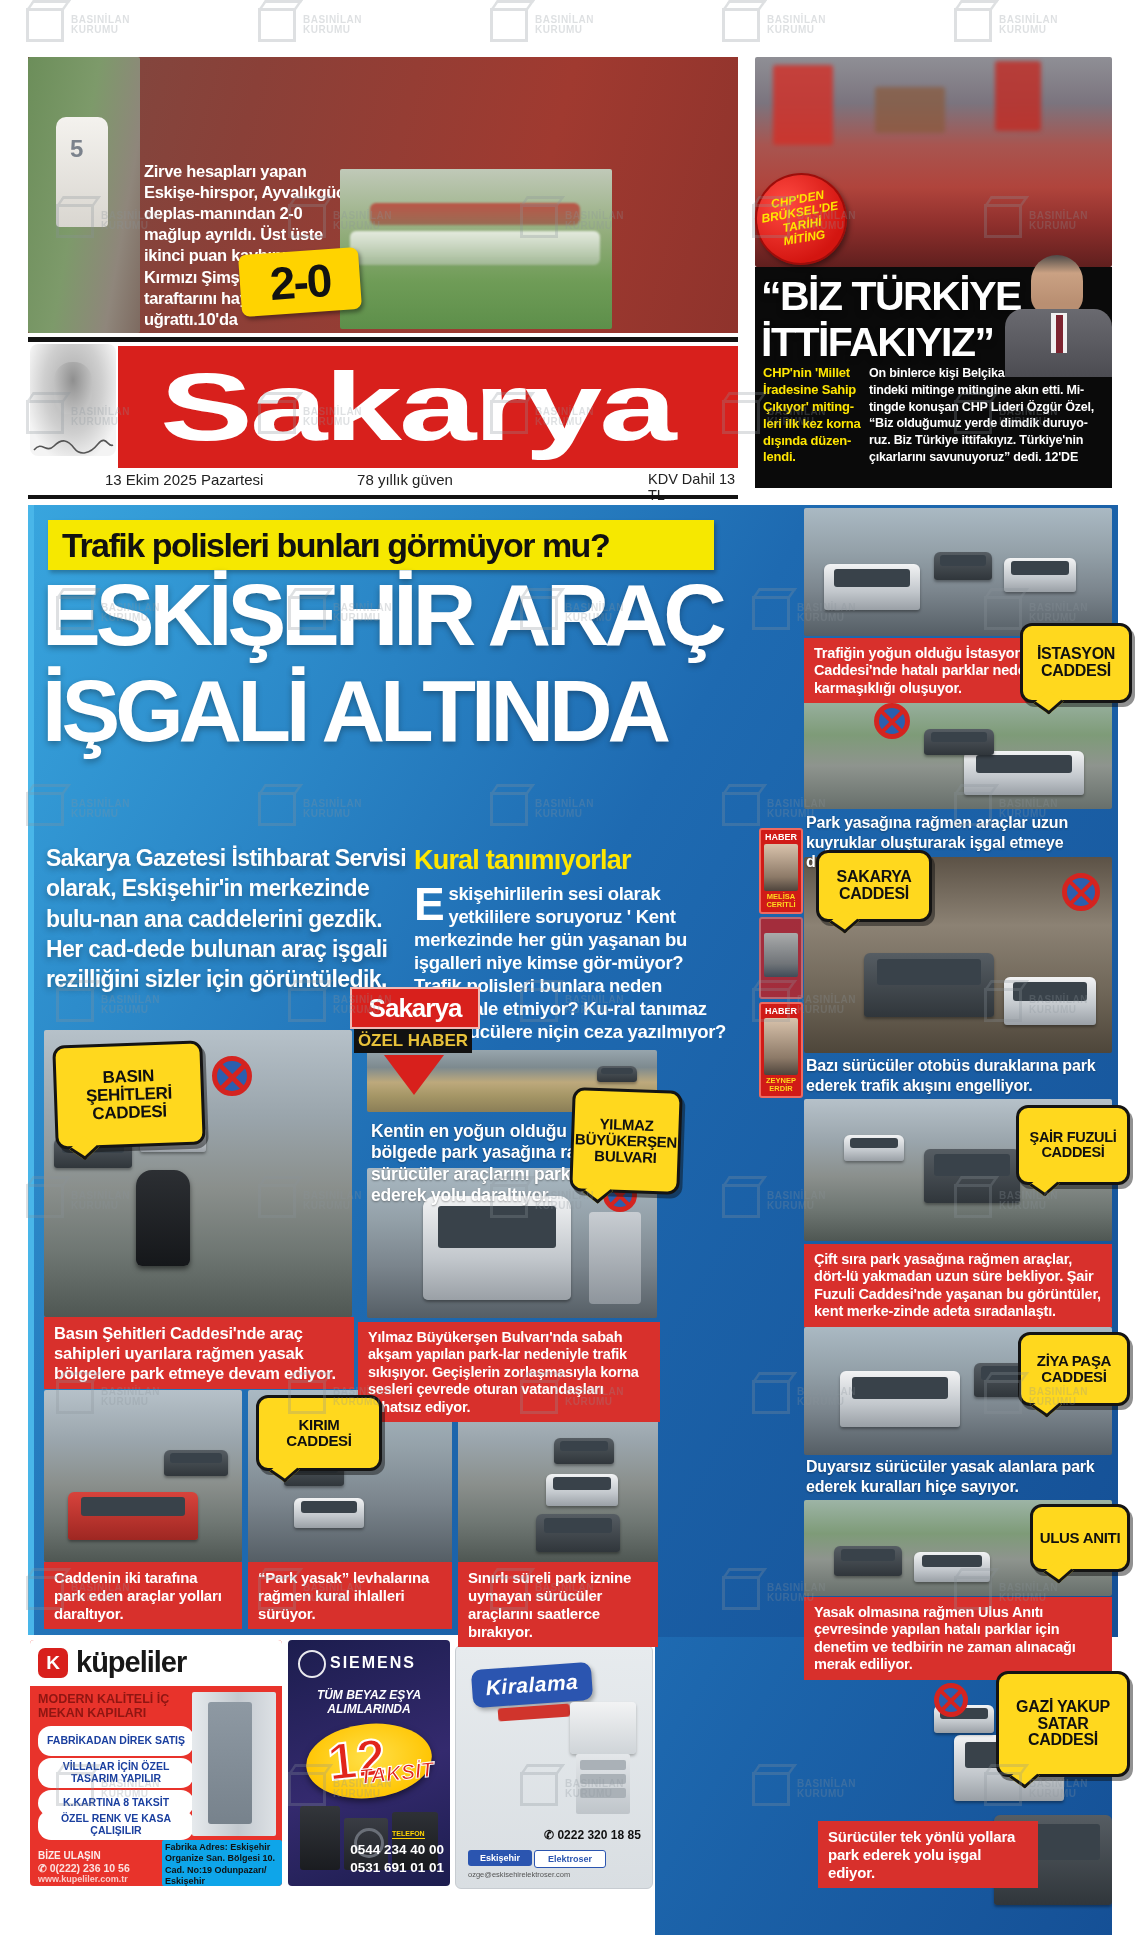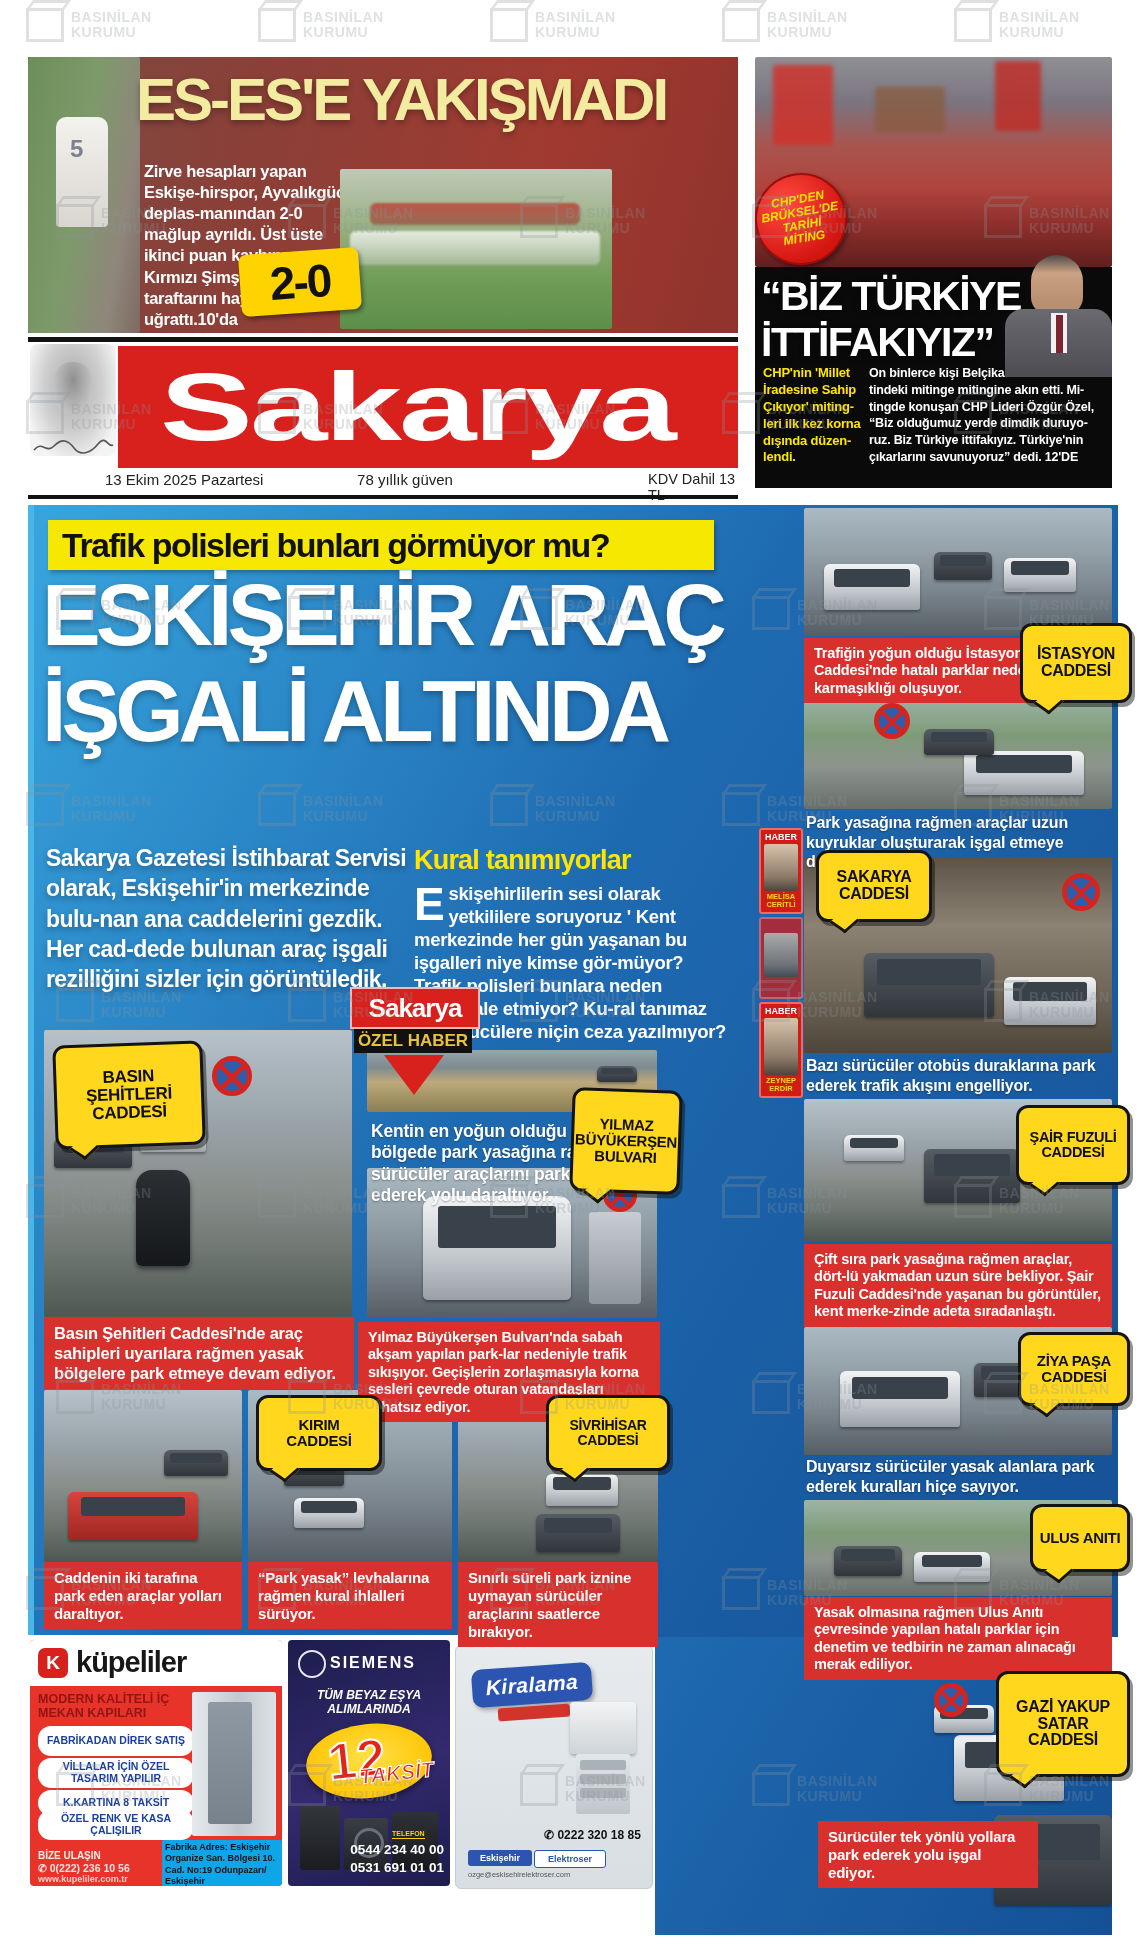--- a/index.html
+++ b/index.html
@@ -31,38 +31,37 @@
   .rep{position:absolute;width:40px;background:#d01b17;border:2px solid #ef6a60;border-radius:3px;display:flex;flex-direction:column;z-index:6;}
   .rep .tag{font-size:9px;font-weight:bold;color:#fff;text-align:center;padding:2px 0 1px;min-height:11px;}
   .rep .face{flex:1;margin:0 3px;background:linear-gradient(180deg,#d9c3ac,#8d7a68 70%,#4e443c);border-radius:2px;}
   .rep .nm{font-size:7.5px;font-weight:bold;color:#ffd81e;text-align:center;line-height:1.15;padding:2px 1px;min-height:16px;}
   .rep.faded{opacity:.75;filter:blur(.6px);}
   
   .wm-layer{position:absolute;inset:0;z-index:99;pointer-events:none;}
   .wm-tile{position:absolute;display:flex;align-items:center;color:#8b949b;opacity:.28;font-weight:bold;}
   .wm-cube{width:32px;height:28px;border:3px solid currentColor;position:relative;margin-right:7px;}
   .wm-cube::before{content:"";position:absolute;left:-3px;top:-11px;width:100%;height:7px;border:3px solid currentColor;border-bottom:none;transform:skewX(-35deg);transform-origin:bottom left;}
-  .wm-text{line-height:1.05;font-size:14px;letter-spacing:.5px;}
+  .wm-text{line-height:1.05;font-size:10px;letter-spacing:.5px;}
   
   .hl-shadow{text-shadow:0 3px 6px rgba(0,0,0,.3);}
   .tri{position:absolute;width:0;height:0;border-left:30px solid transparent;border-right:30px solid transparent;border-top:40px solid #d8201c;z-index:6;}
   .pill{position:absolute;background:#fff;border-radius:13px;color:#1a3f9f;font-weight:bold;text-align:center;display:flex;align-items:center;justify-content:center;line-height:1.1;font-size:10.5px;padding:1px 4px;}
   .blurblob{display:inline-block;width:38px;height:9px;background:#3d6bc4;border-radius:3px;filter:blur(1px);opacity:.75;vertical-align:middle;margin-left:4px;}
 </style>
 </head>
 <body>
 
 <div class="page">
 
   <div class="abs" style="left:28px;top:57px;width:710px;height:276px;background:linear-gradient(105deg,#7d4a42 0%,#8a4038 30%,#a03a30 70%,#8f332c 100%);overflow:hidden;">
     <div class="photo ph-player" style="left:0;top:0;width:112px;height:276px;">
       <div class="abs" style="left:28px;top:60px;width:52px;height:110px;background:linear-gradient(180deg,#f4f2ee,#d9d6d0);border-radius:10px 10px 4px 4px;"></div>
       <div class="abs" style="left:42px;top:78px;font-weight:bold;font-size:24px;color:#7b828c;">5</div>
     </div>
-    <div class="abs hl-shadow" style="left:108px;top:8px;width:600px;font-size:60px;font-weight:900;letter-spacing:-3px;color:#f3eba0;white-space:nowrap;">ES-ES'E YAKIŞMADI</div>
     <div class="abs" style="left:116px;top:104px;width:218px;font-size:16.5px;font-weight:bold;color:#fff;line-height:1.28;letter-spacing:-.3px;">Zirve hesapları yapan Eskişe-hirspor, Ayvalıkgücü deplas-manından 2-0 mağlup ayrıldı. Üst üste ikinci puan kaybını yaşayan Kırmızı Şimşek-ler, taraftarını hayal kırıklığına uğrattı.10'da</div>
     <div class="photo ph-field" style="left:312px;top:112px;width:272px;height:160px;">
       <div class="abs" style="left:10px;top:62px;width:250px;height:34px;background:linear-gradient(180deg,rgba(255,255,255,.75),rgba(220,220,225,.4));border-radius:6px;filter:blur(1px);"></div>
       <div class="abs" style="left:30px;top:34px;width:210px;height:22px;background:linear-gradient(180deg,rgba(190,60,50,.8),rgba(150,40,35,.5));border-radius:6px;filter:blur(1px);"></div>
     </div>
     <div class="abs" style="left:212px;top:194px;width:120px;height:62px;background:#ffd300;border-radius:8px;transform:rotate(-4deg);display:flex;align-items:center;justify-content:center;box-shadow:2px 3px 4px rgba(0,0,0,.4);">
       <span style="font-size:46px;font-weight:900;color:#121212;letter-spacing:-2px;">2-0</span>
     </div>
   </div>
 
@@ -179,21 +178,20 @@
       <div class="car" style="left:46px;top:108px;width:70px;height:30px;"></div>
     </div>
     <div class="badge" style="left:222px;top:890px;width:108px;height:62px;font-size:15px;">KIRIM CADDESİ</div>
     <div class="cap-red" style="left:214px;top:1057px;width:184px;font-size:15px;">“Park yasak” levhalarına rağmen kural ihlalleri sürüyor.</div>
 
     <div class="photo ph-street" style="left:424px;top:885px;width:200px;height:172px;">
       <div class="car dark" style="left:96px;top:48px;width:60px;height:26px;"></div>
       <div class="car" style="left:88px;top:84px;width:72px;height:32px;"></div>
       <div class="car dark" style="left:78px;top:124px;width:84px;height:38px;"></div>
     </div>
-    <div class="badge" style="left:512px;top:890px;width:106px;height:62px;font-size:14px;">SİVRİHİSAR CADDESİ</div>
     <div class="cap-red" style="left:424px;top:1057px;width:180px;font-size:15px;">Sınırlı süreli park iznine uymayan sürücüler araçlarını saatlerce bırakıyor.</div>
 
     <div class="photo ph-road" style="left:770px;top:3px;width:308px;height:128px;">
       <div class="car" style="left:20px;top:56px;width:96px;height:46px;"></div>
       <div class="car dark" style="left:130px;top:44px;width:58px;height:28px;"></div>
       <div class="car" style="left:200px;top:50px;width:72px;height:34px;"></div>
     </div>
     <div class="cap-red" style="left:770px;top:133px;width:288px;font-size:14.5px;">Trafiğin yoğun olduğu İstasyon Caddesi'nde hatalı parklar nedeniyle trafik karmaşıklığı oluşuyor.</div>
     <div class="badge" style="left:986px;top:118px;width:94px;height:66px;font-size:16px;">İSTASYON CADDESİ</div>
     <div class="photo ph-green" style="left:770px;top:190px;width:308px;height:114px;">

